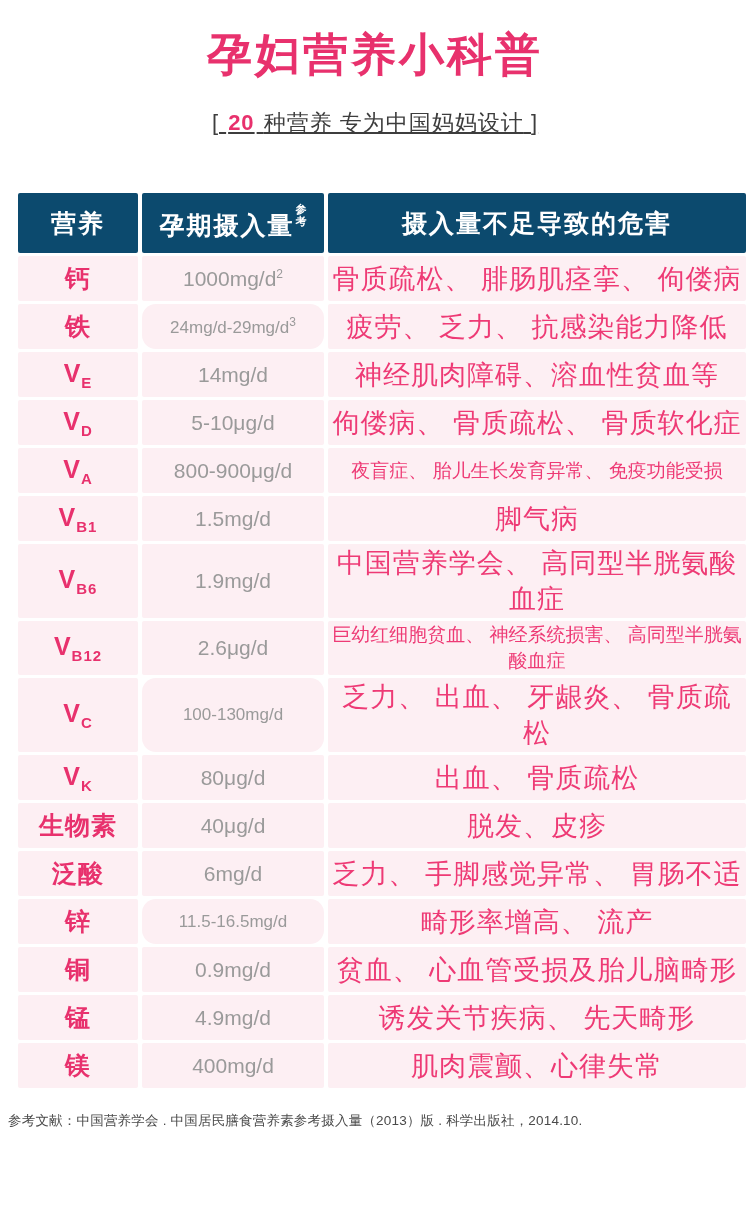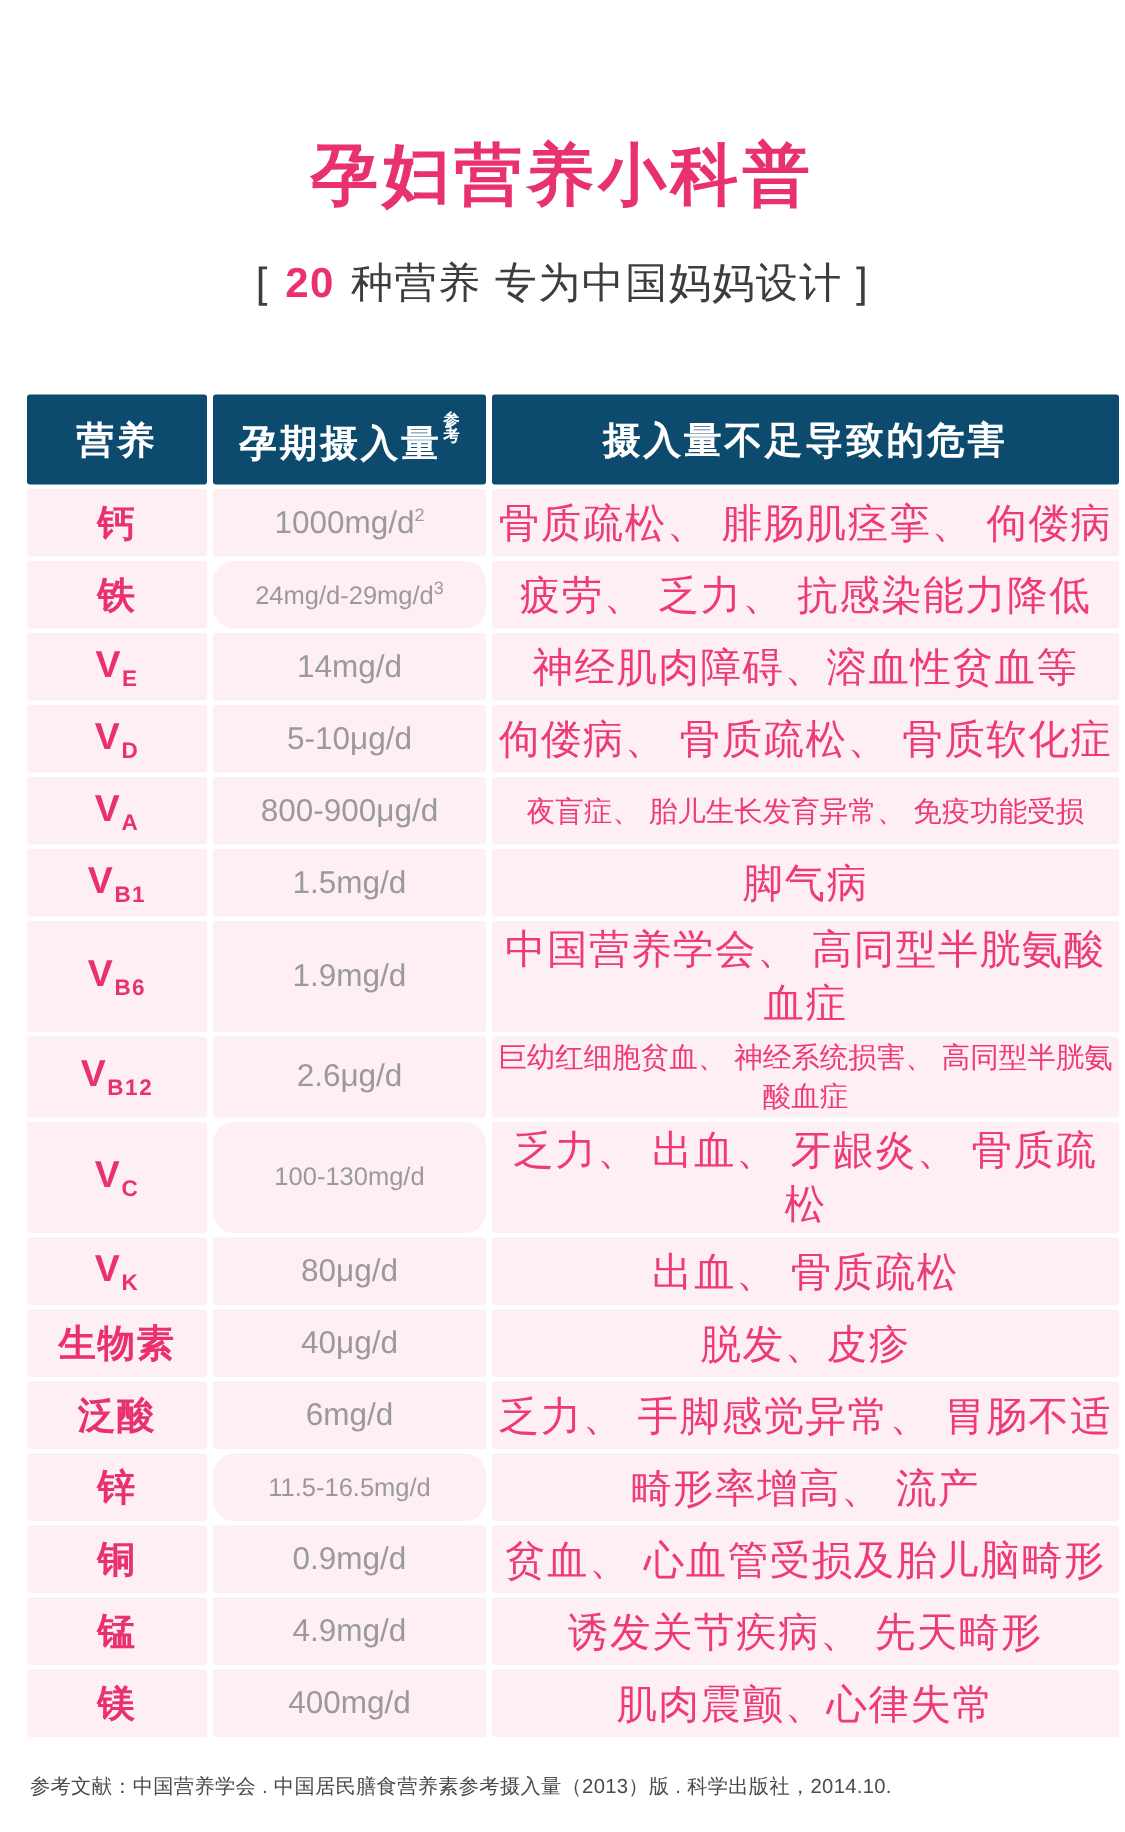--- a/index.html
+++ b/index.html
@@ -15,35 +15,36 @@
   }
   .page {
     position: relative;
     width: 750px;
     min-height: 1221px;
     background: #fff;
     overflow: hidden;
   }
   
   .header {
-    padding-top: 90px;
+    padding-top: 28px;
     text-align: center;
   }
   .main-title {
     font-size: 45px;
     font-weight: bold;
     color: #e8316d;
     letter-spacing: 3px;
     line-height: 1.2;
   }
   .subtitle {
     margin-top: 26px;
-    font-size: 28px;
+    font-size: 22px;
     color: #3d3d3d;
     letter-spacing: 1px;
+    text-decoration: underline;
   }
   .subtitle .bracket {
     color: #3d3d3d;
   }
   .subtitle .num {
     color: #e8316d;
     font-weight: bold;
     padding: 0 2px;
   }
   
@@ -109,21 +110,21 @@
   td.intake sup { font-size: 12px; }
   td.harm {
     color: #ee3a75;
     font-size: 27px;
     letter-spacing: 1px;
   }
   td.harm.small { font-size: 19px; letter-spacing: 0px; }
 
   
   .footnote {
-    margin: 20px 16px 18px 20px;
+    margin: 20px 16px 18px 8px;
     font-size: 13.5px;
     color: #4a4a4a;
     letter-spacing: 0.2px;
     line-height: 1.5;
   }
 </style>
 </head>
 <body>
 
 <div class="page">

